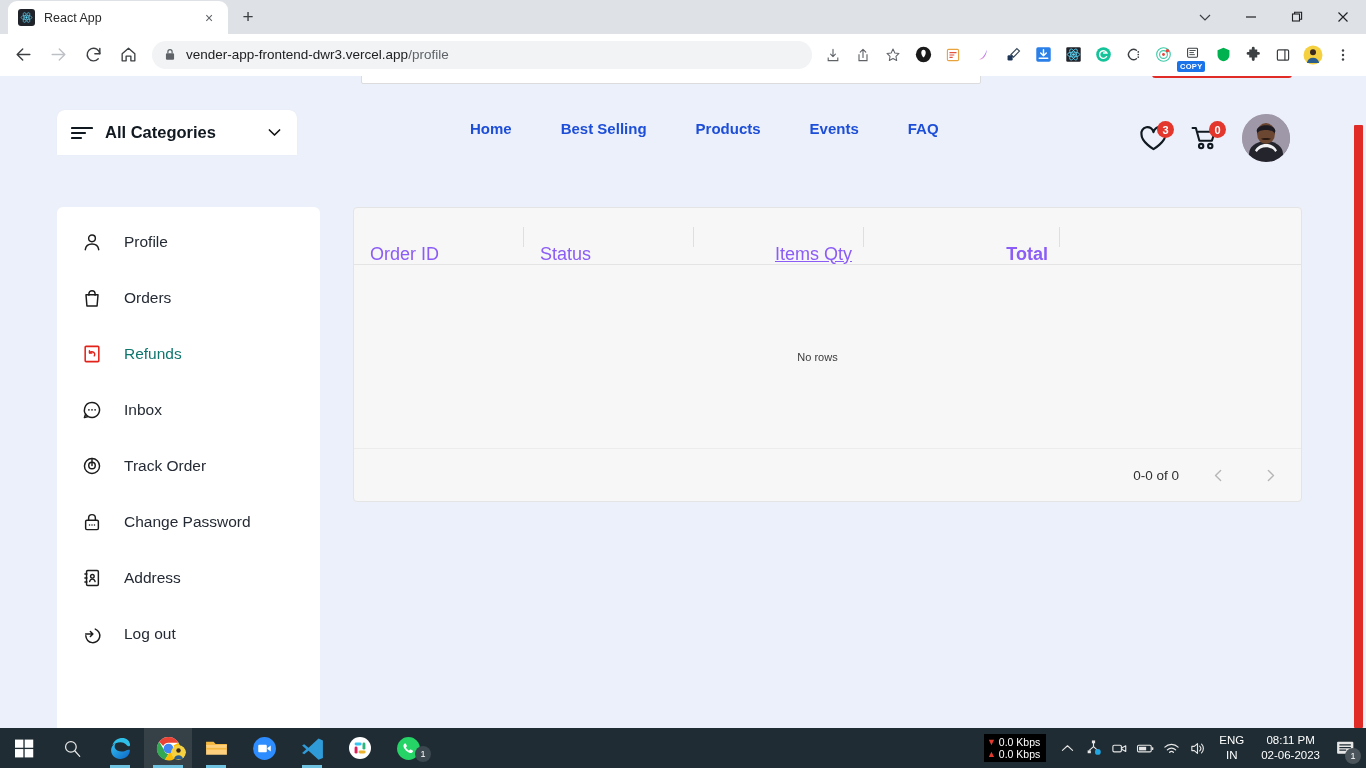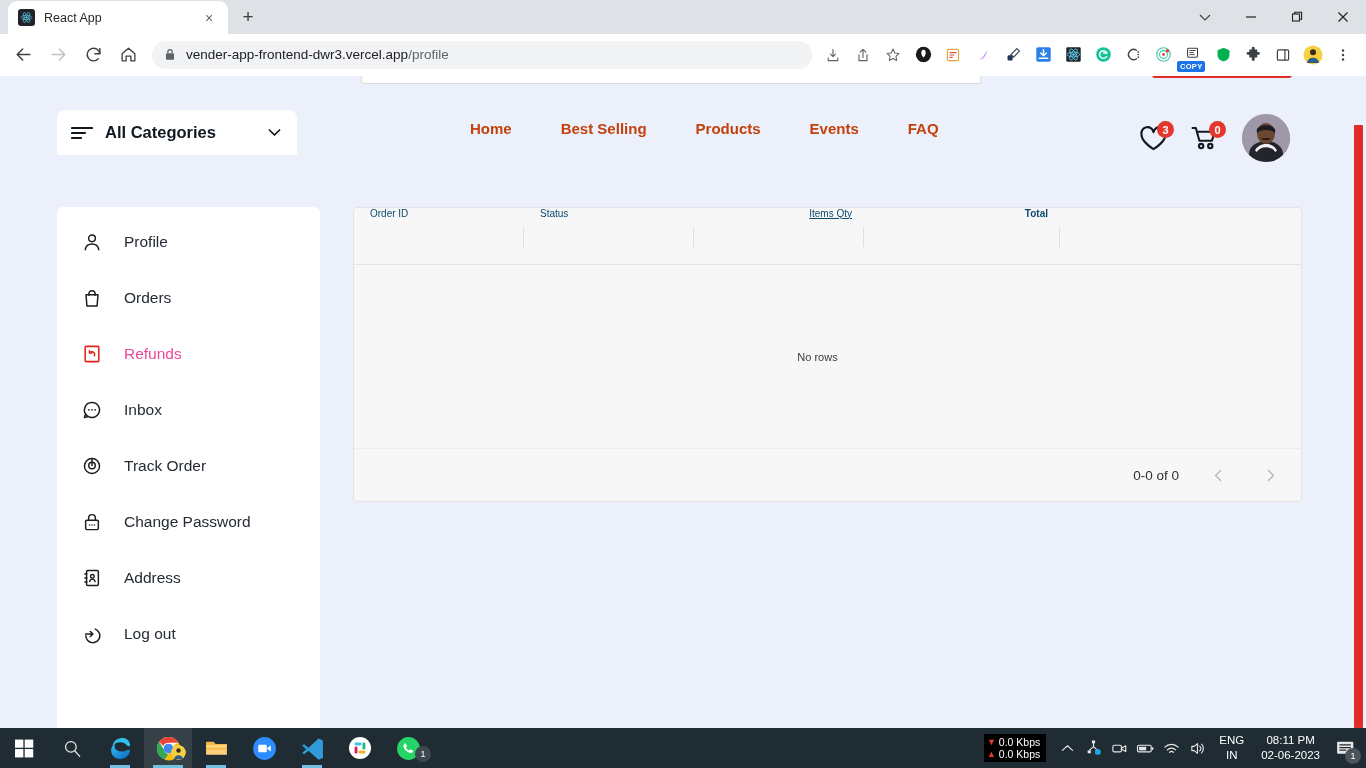--- a/index.html
+++ b/index.html
@@ -100,21 +100,21 @@
     box-shadow: 0 0 1px rgba(0,0,0,.08);
   }
   .cat-icon { width: 22px; height: 16px; margin-right: 12px; flex: 0 0 auto; }
   .cat-label { font-size: 16.5px; font-weight: 700; color: #101820; flex: 1; }
   .cat-chev { color: #111; display: flex; align-items: center; }
 
   .mainnav {
     position: absolute; left: 470px; top: 10px;
     display: flex; align-items: center; gap: 49px;
   }
-  .navlink { font-size: 15px; font-weight: 600; color: #c2410c; white-space: nowrap; }
+  .navlink { font-size: 15px; font-weight: 600; color: #1d4ed8; white-space: nowrap; }
 
   .header-right {
     position: absolute; right: 60px; top: 4px;
     display: flex; align-items: center; gap: 22px;
   }
   .icon-wrap { position: relative; width: 30px; height: 30px; display: flex; align-items: center; justify-content: center; }
   .badge {
     position: absolute; top: -2px; right: -6px; min-width: 17px; height: 17px;
     background: #e3372d; color: #ffffff; border-radius: 50%;
     font-size: 11px; font-weight: 600; display: flex; align-items: center; justify-content: center;
@@ -131,35 +131,35 @@
     position: absolute; left: 57px; top: 131px; width: 263px; height: 554px;
     background: #ffffff; border-radius: 6px;
   }
   .side-item {
     height: 56px; display: flex; align-items: center; padding-left: 24px;
     color: #252b34; gap: 21px;
   }
   .side-item:first-child { margin-top: 7px; }
   .side-icon { width: 22px; height: 22px; display: flex; align-items: center; justify-content: center; flex: 0 0 auto; }
   .side-label { font-size: 15.5px; }
-  .side-item.active, .side-item.active .side-label { color: #ec4899; }
+  .side-item.active, .side-item.active .side-label { color: #0f766e; }
 
   
   .tablecard {
     position: absolute; left: 353px; top: 131px; width: 949px; height: 295px;
     background: #f7f7f7; border: 1px solid #e4e4e4; border-radius: 4px;
     display: flex; flex-direction: column;
   }
   .thead {
     height: 57px; display: flex; align-items: center;
     border-bottom: 1px solid #e4e4e4; position: relative;
   }
   .th {
-    font-size: 10px; color: #0c4a6e; position: relative; height: 57px;
-    display: flex; align-items: flex-start;
+    font-size: 18px; color: #8b5cf6; position: relative; height: 57px;
+    display: flex; align-items: flex-end;
   }
   .th .sep {
     position: absolute; right: 0; top: 19px; width: 1px; height: 20px; background: #dfdfdf;
   }
   .tbody { flex: 1; display: flex; align-items: center; justify-content: center; }
   .norows { font-size: 11px; color: #3a3a3a; position: relative; left: -10px; }
   .tfoot {
     height: 53px; border-top: 1px solid #ececec;
     display: flex; align-items: center; justify-content: flex-end;
     padding-right: 18px; gap: 26px;

